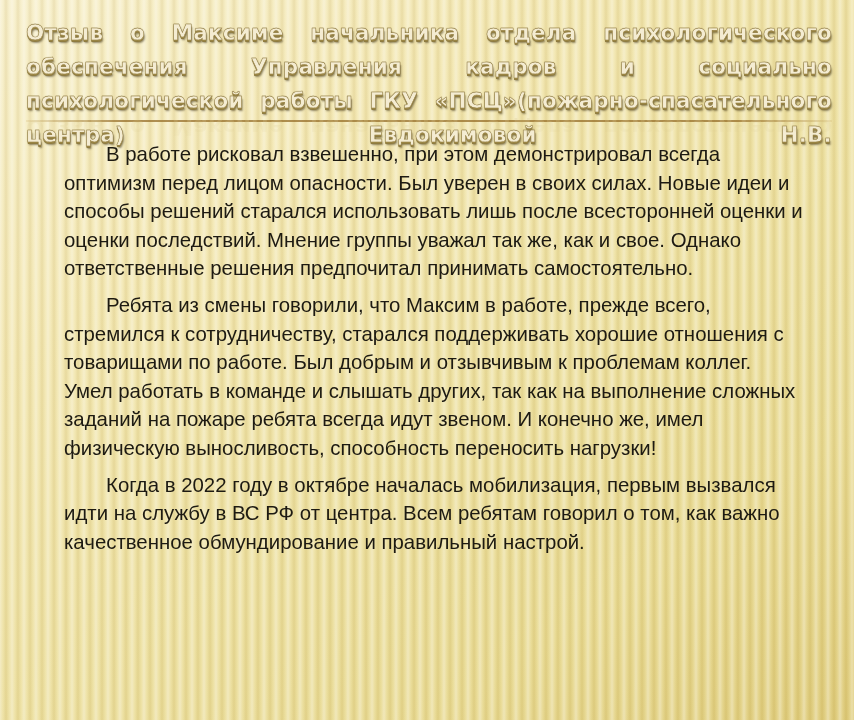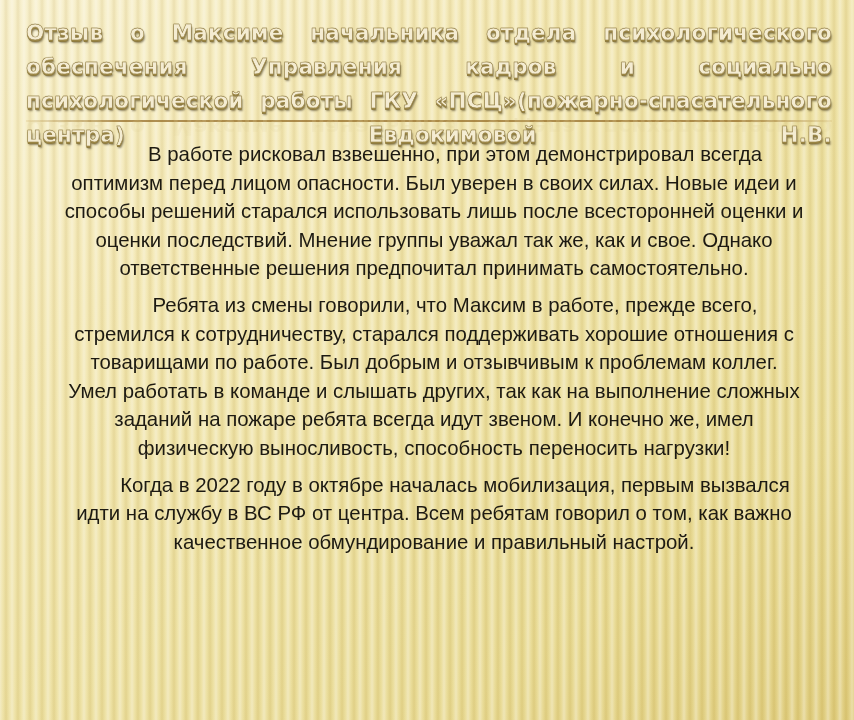--- a/index.html
+++ b/index.html
@@ -91,21 +91,21 @@
     top: 140px;
     width: 740px;
   }
   .para {
     margin: 0 0 6px 0;
     font-family: "Liberation Sans", sans-serif;
     font-size: 20.4px;
     line-height: 28.6px;
     color: #1d1a12;
     text-indent: 42px;
-    text-align: center;
+    text-align: left;
   }
   .para:last-child {
     margin-bottom: 12px;
   }
   .para.gap-before {
     margin-top: 8px;
   }
 </style>
 </head>
 <body>

